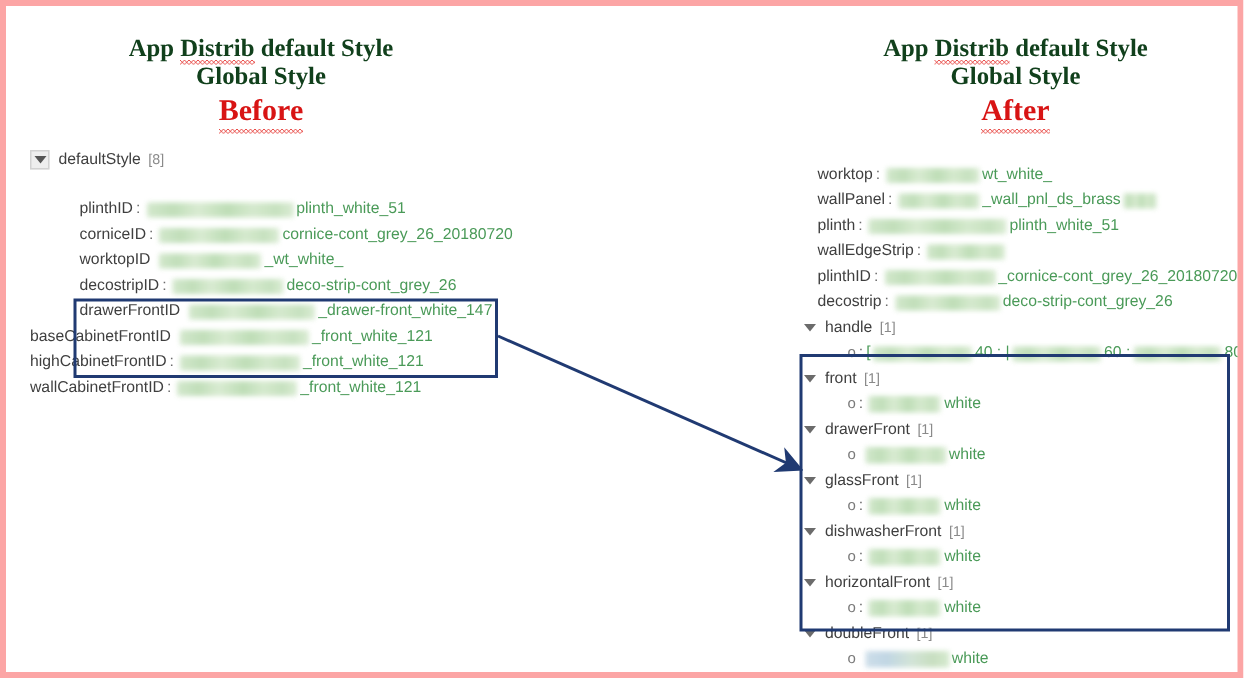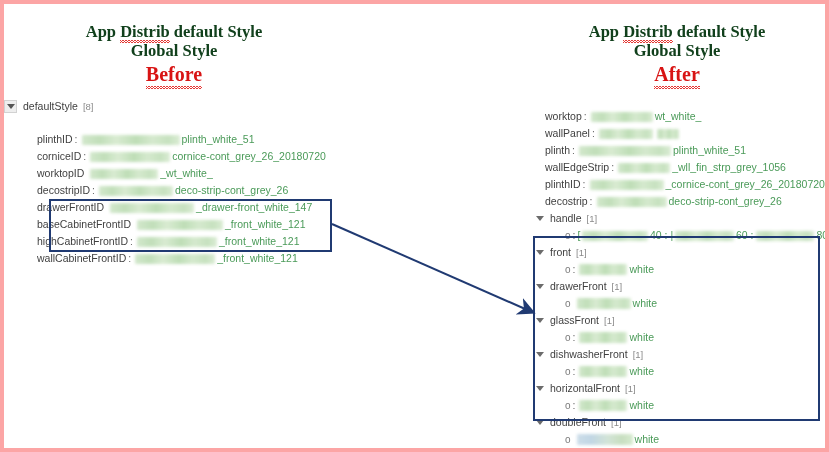--- a/index.html
+++ b/index.html
@@ -155,21 +155,21 @@
   <div class="title-block" style="left:20px; top:18px; width:300px;">
     <div class="title-line">
       <span>App </span><span class="squiggle">Distrib</span><span> default Style</span>
     </div>
     <div class="title-line">Global Style</div>
     <div>
       <span class="title-sub squiggle">Before</span>
     </div>
   </div>
 
-  <div class="tree" style="left:0; top:94px; width:330px;">
+  <div class="tree" style="left:16px; top:94px; width:330px;">
 
     <div class="row">
       <span class="caret-box">
           <i class="caret"></i>
         </span>
       <span class="lbl">defaultStyle</span>
       <span class="count">[8]</span>
     </div>
 
     <div id="left-rows" style="margin-left:33px; margin-top:16px;">
@@ -198,21 +198,21 @@
           <span class="val">deco-strip-cont_grey_26</span>
         </div>
         <div class="row">
           <span class="lbl">drawerFrontID</span>
           <span class="sep"> </span>
           <span class="blur" style="width: 84px;"></span>
           <span class="val">_drawer-front_white_147</span>
         </div>
       </div>
 
-    <div id="left-hl-rows" style="margin-left:33px;">
+    <div id="left-hl-rows" style="">
         <div class="row">
           <span class="lbl">baseCabinetFrontID</span>
           <span class="sep"> </span>
           <span class="blur" style="width: 86px;"></span>
           <span class="val">_front_white_121</span>
         </div>
         <div class="row">
           <span class="lbl">highCabinetFrontID</span>
           <span class="sep"> : </span>
           <span class="blur" style="width: 80px;"></span>
@@ -245,33 +245,33 @@
         <div class="row">
           <span class="lbl">worktop</span>
           <span class="sep"> : </span>
           <span class="blur" style="width: 62px;"></span>
           <span class="val">wt_white_</span>
         </div>
         <div class="row">
           <span class="lbl">wallPanel</span>
           <span class="sep"> : </span>
           <span class="blur" style="width: 54px;"></span>
+          <span class="val">_wall_pnl_ds_brass</span>
           <span class="blur" style="width: 22px;"></span>
         </div>
         <div class="row">
           <span class="lbl">plinth</span>
           <span class="sep"> : </span>
           <span class="blur" style="width: 92px;"></span>
           <span class="val">plinth_white_51</span>
         </div>
         <div class="row">
           <span class="lbl">wallEdgeStrip</span>
           <span class="sep"> : </span>
           <span class="blur" style="width: 52px;"></span>
-          <span class="val">_wll_fin_strp_grey_1056</span>
         </div>
         <div class="row">
           <span class="lbl">plinthID</span>
           <span class="sep"> : </span>
           <span class="blur" style="width: 74px;"></span>
           <span class="val">_cornice-cont_grey_26_20180720</span>
         </div>
         <div class="row">
           <span class="lbl">decostrip</span>
           <span class="sep"> : </span>

